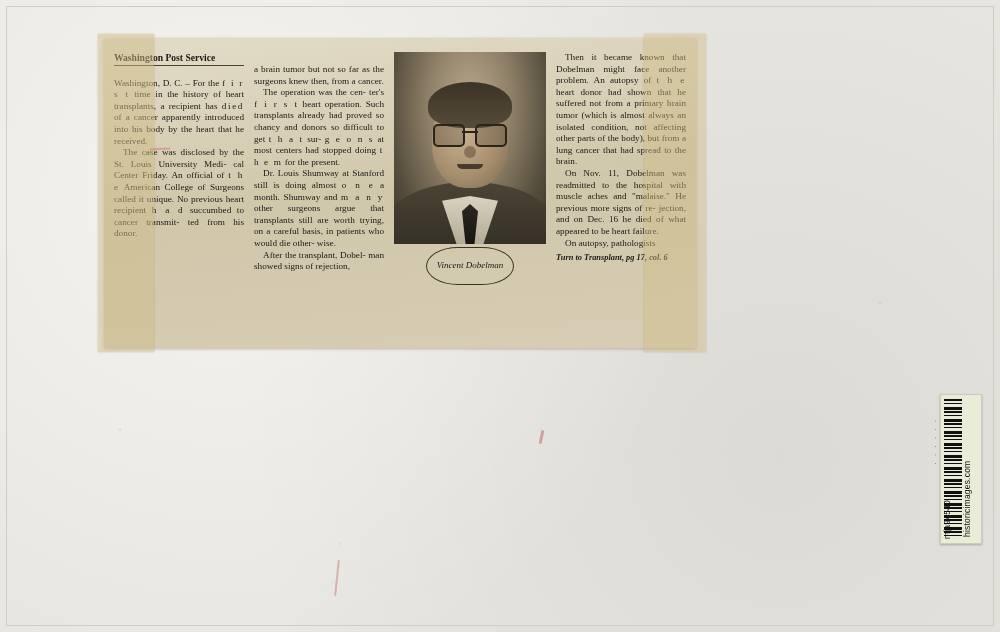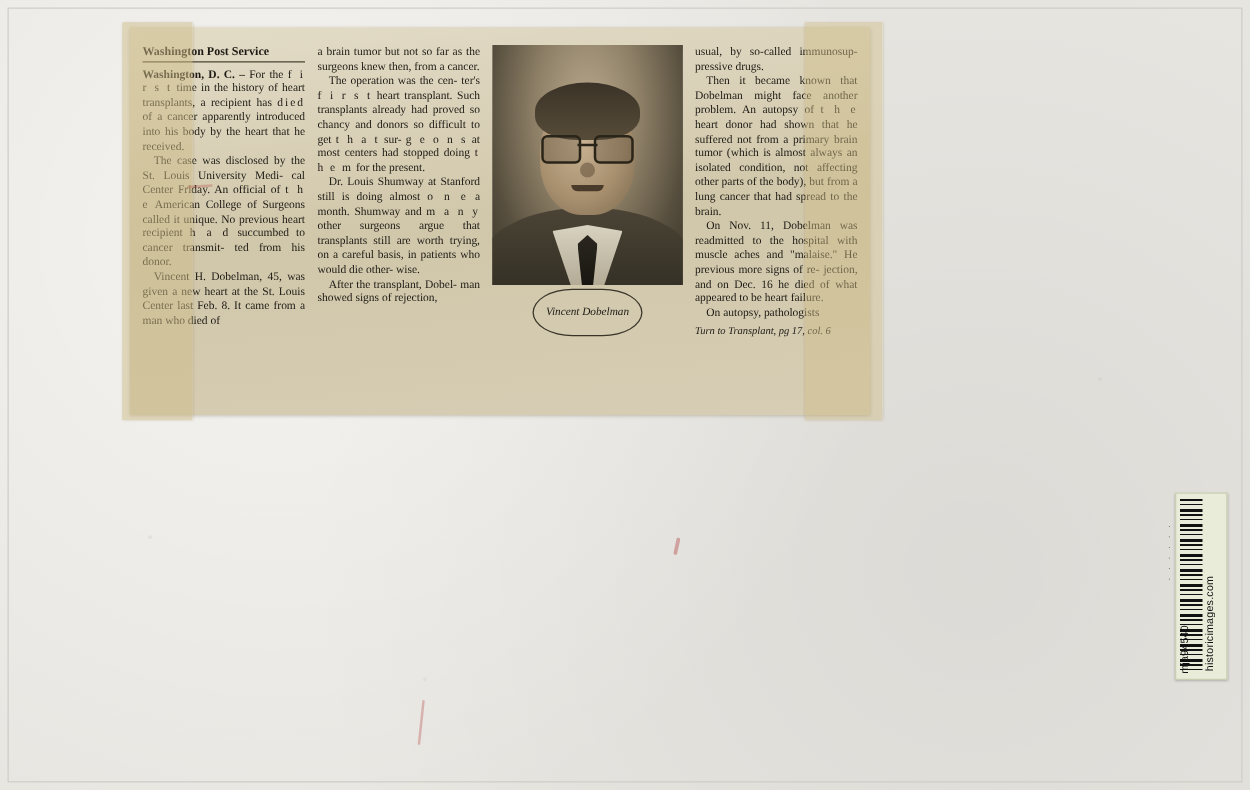--- a/index.html
+++ b/index.html
@@ -30,21 +30,21 @@
     left: 6px; top: 6px;
     width: 988px; height: 620px;
     border: 1px solid #cfcdc6;
     box-sizing: border-box;
   }
 
   
   .clipping-wrap {
     position: absolute;
     left: 104px;
-    top: 22px;
+    top: 38px;
     width: 592px;
     height: 362px;
   }
 
   
   .tape {
     position: absolute;
     background: rgba(214, 198, 150, 0.45);
     box-shadow: 0 0 2px rgba(140,120,70,0.35);
   }
@@ -85,32 +85,32 @@
     width: 160px;
     color: #1d1a14;
     font-size: 9.2px;
     line-height: 11.6px;
     text-align: justify;
   }
   .col p {
     margin: 0 0 0 0;
     text-indent: 9px;
   }
-  .col p.first { text-indent: 0; }
+  .col p.first { text-indent: 0; margin-top: 12px; }
 
   .service-head {
     font-weight: bold;
     font-size: 9.6px;
     border-bottom: 1px solid #4a4434;
     padding-bottom: 1px;
     margin-bottom: 4px;
     text-indent: 0;
   }
   .dateline {
-    font-weight: bold;
+    font-weight: normal;
   }
   .spaced {
     letter-spacing: 1.6px;
   }
 
   
   .col-mid {
     width: 160px;
     position: relative;
   }
@@ -227,21 +227,21 @@
   .mid-text {
     font-size: 9.2px;
     line-height: 11.6px;
     text-align: justify;
     color: #1d1a14;
   }
   .mid-text p { margin: 0; text-indent: 0; }
 
   .turn-to {
     font-style: italic;
-    font-weight: normal;
+    font-weight: bold;
     font-size: 8.4px;
     text-align: left;
     margin-top: 3px;
     text-indent: 0;
   }
 
   
   .barcode-label {
     position: absolute;
     right: 18px;
@@ -372,39 +372,33 @@
           <span>of</span>
           <span class="spaced">t h e</span>
           <span>American College of</span>
           <span>Surgeons called it unique. No</span>
           <span>previous heart recipient</span>
           <span class="spaced">h a d</span>
           <span>succumbed to cancer transmit-</span>
           <span>ted from his donor.</span>
         </p>
 
-        <p>
-          <span>Vincent H. Dobelman, 45,</span>
-          <span>was given a new heart at the</span>
-          <span>St. Louis Center last Feb. 8. It</span>
-          <span>came from a man who died of</span>
-        </p>
       </div>
 
       <div class="col col-mid">
         <p class="first">
           <span>a brain tumor but not so far as</span>
           <span>the surgeons knew then, from</span>
           <span>a cancer.</span>
         </p>
         <p>
           <span>The operation was the cen-</span>
           <span>ter's</span>
           <span class="spaced">f i r s t</span>
-          <span>heart transplant.</span>
+          <span>heart operation.</span>
           <span>Such transplants already had</span>
           <span>proved so chancy and donors</span>
           <span>so difficult to get</span>
           <span class="spaced">t h a t</span>
           <span>sur-</span>
           <span class="spaced">g e o n s</span>
           <span>at most centers had</span>
           <span>stopped doing</span>
           <span class="spaced">t h e m</span>
           <span>for the</span>
@@ -445,24 +439,20 @@
           <div class="ph-tie"></div>
         </div>
 
         <div class="caption">
           <span class="oval">Vincent Dobelman</span>
         </div>
 
       </div>
 
       <div class="col col-right">
-        <p class="first">
-          <span>usual, by so-called immunosup-</span>
-          <span>pressive drugs.</span>
-        </p>
         <p>
           <span>Then it became known that</span>
           <span>Dobelman might face another</span>
           <span>problem. An autopsy of</span>
           <span class="spaced">t h e</span>
           <span>heart donor had shown that he</span>
           <span>suffered not from a primary</span>
           <span>brain tumor (which is almost</span>
           <span>always an isolated condition,</span>
           <span>not affecting other parts of the</span>

